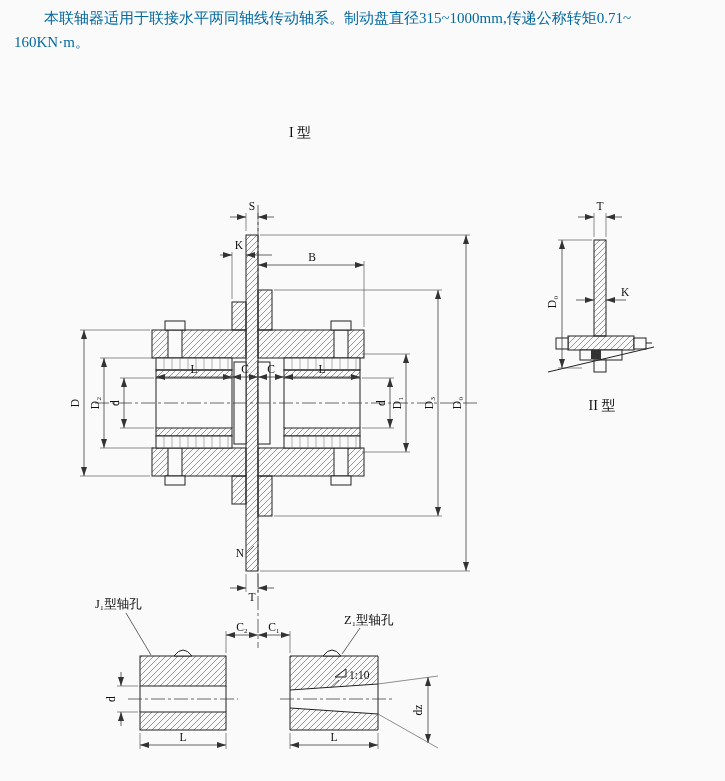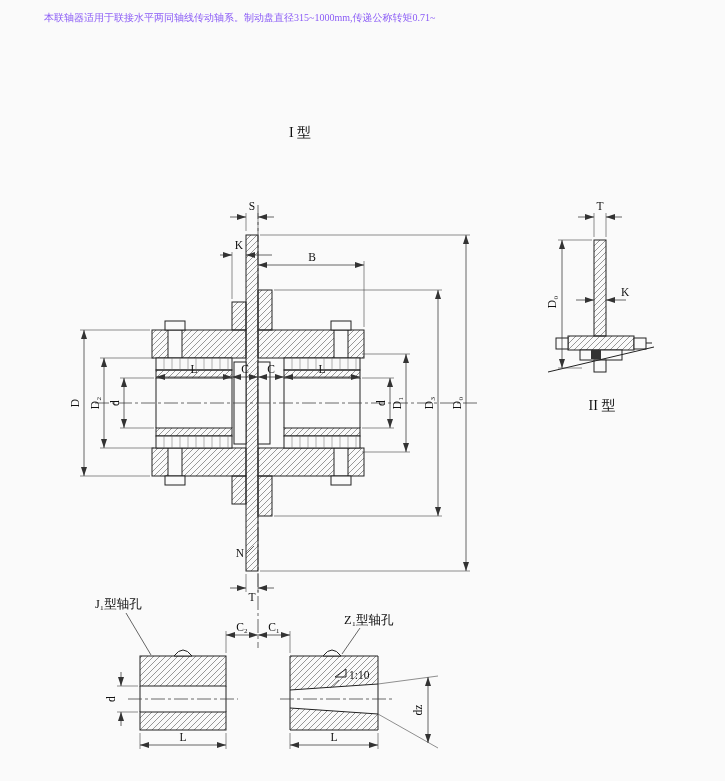--- a/index.html
+++ b/index.html
@@ -5,41 +5,42 @@
   html,body{margin:0;padding:0;}
   body{
     width:725px;height:781px;position:relative;
     background:#fafafa;
     font-family:"Liberation Serif","DejaVu Serif",serif;
     color:#111;
     overflow:hidden;
   }
   .desc{
     position:absolute;top:6px;left:14px;right:12px;
-    font-size:10px;line-height:24px;color:#8b5cf6;
+    font-size:15px;line-height:24px;color:#0369a1;
   }
   .desc .l1{padding-left:30px;}
   svg{position:absolute;top:0;left:0;}
   .part{fill:url(#hatch);stroke:#222;stroke-width:1;}
   .solid{fill:#fafafa;stroke:#222;stroke-width:1;}
   .edge{stroke:#222;stroke-width:1;fill:none;}
   .teeth{stroke:#666;stroke-width:.5;fill:none;}
   .cl{stroke:#444;stroke-width:.8;fill:none;stroke-dasharray:14 3 3 3;}
   .ext{stroke:#444;stroke-width:.6;fill:none;}
   .dim{stroke:#333;stroke-width:.75;fill:none;}
   text{fill:#111;}
   .dlab{font-size:11.5px;font-family:"Liberation Serif","DejaVu Serif",serif;}
   .cjk{font-size:12.5px;font-family:"Liberation Serif","DejaVu Serif",serif;}
   .vtitle{font-size:14px;font-family:"Liberation Serif","DejaVu Serif",serif;}
 </style>
 </head>
 <body>
 
 <div class="desc">
   <div class="l1">本联轴器适用于联接水平两同轴线传动轴系。制动盘直径315~1000mm,传递公称转矩0.71~</div>
+  <div class="l2">160KN·m。</div>
 </div>
 
 <svg width="725" height="781" viewBox="0 0 725 781">
   <defs>
     <pattern id="hatch" width="6" height="6" patternUnits="userSpaceOnUse">
       <path d="M0,6 L6,0" stroke="#555" stroke-width="0.6"></path>
       <path d="M-1,1 L1,-1" stroke="#555" stroke-width="0.6"></path>
       <path d="M5,7 L7,5" stroke="#555" stroke-width="0.6"></path>
     </pattern>
     <marker id="arr" viewBox="0 0 10 8" markerWidth="10" markerHeight="8" refX="9.5" refY="4" orient="auto-start-reverse" markerUnits="userSpaceOnUse">

